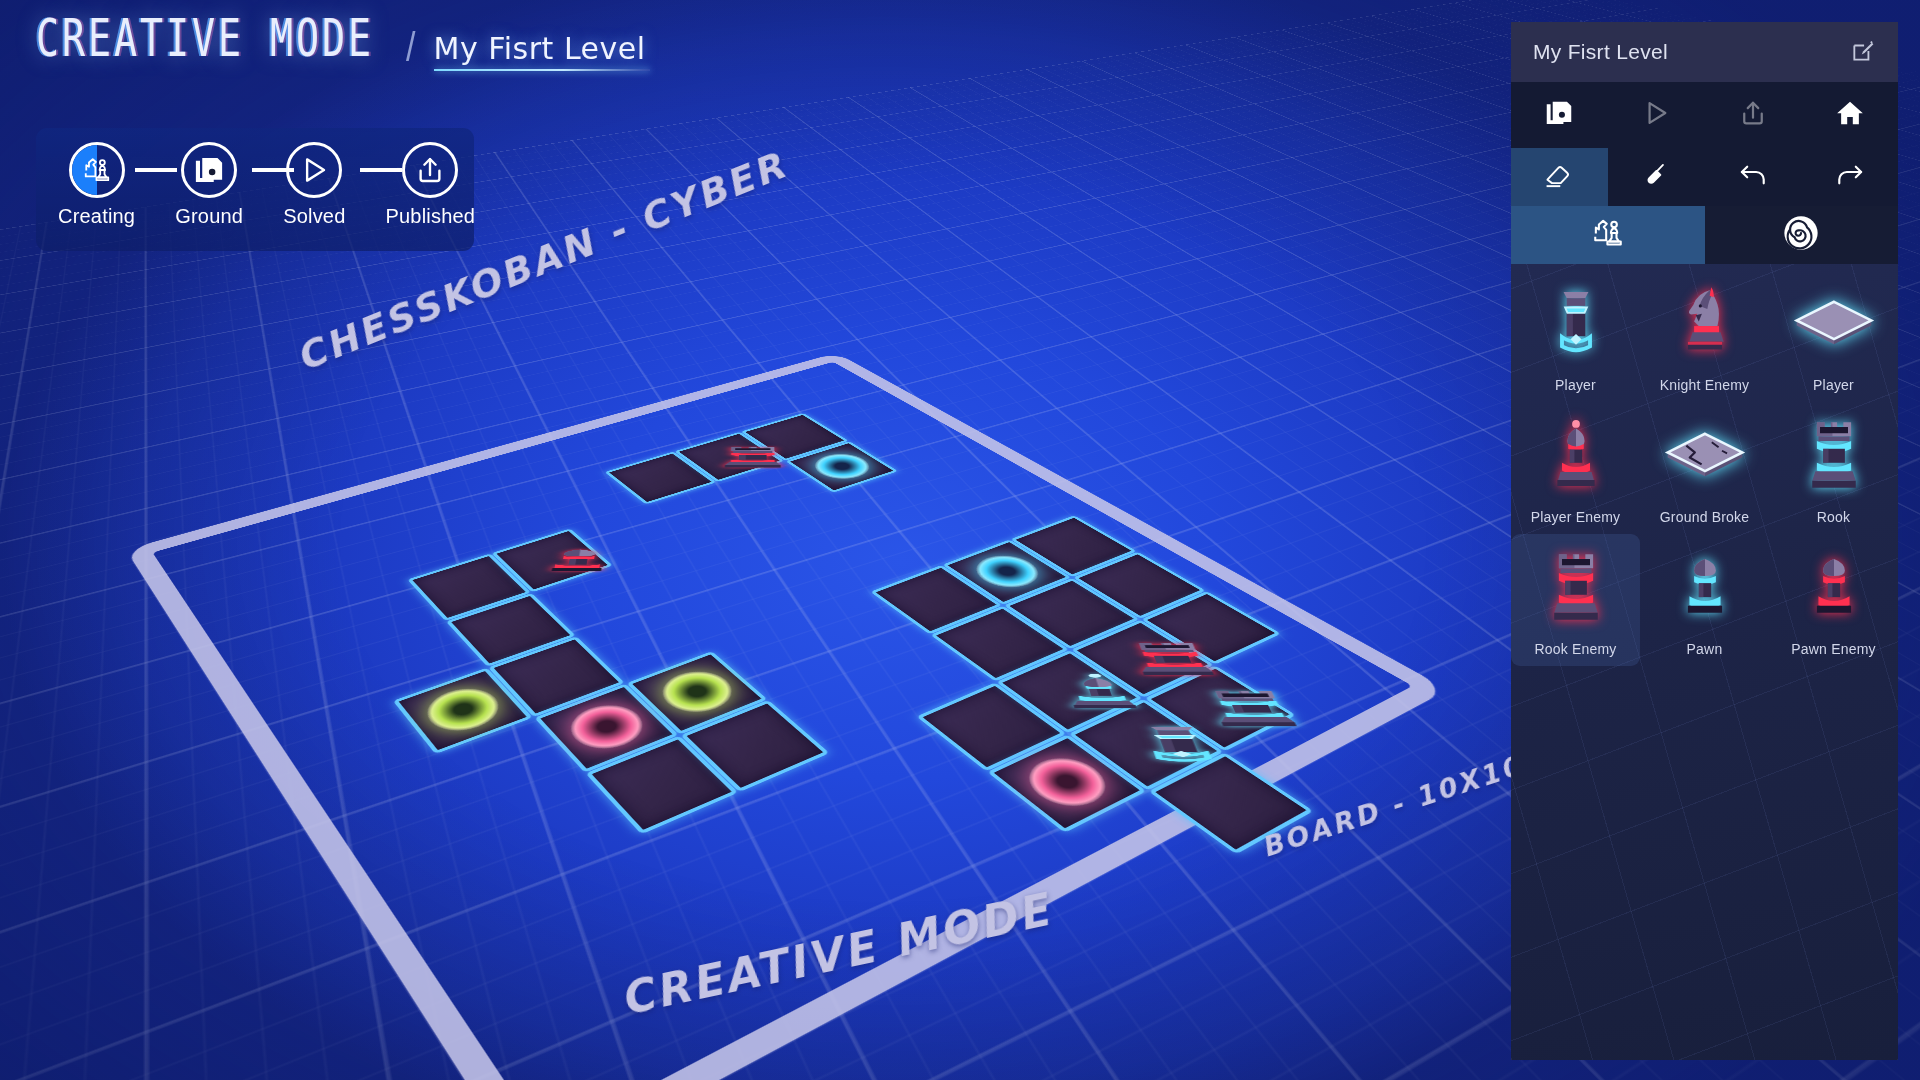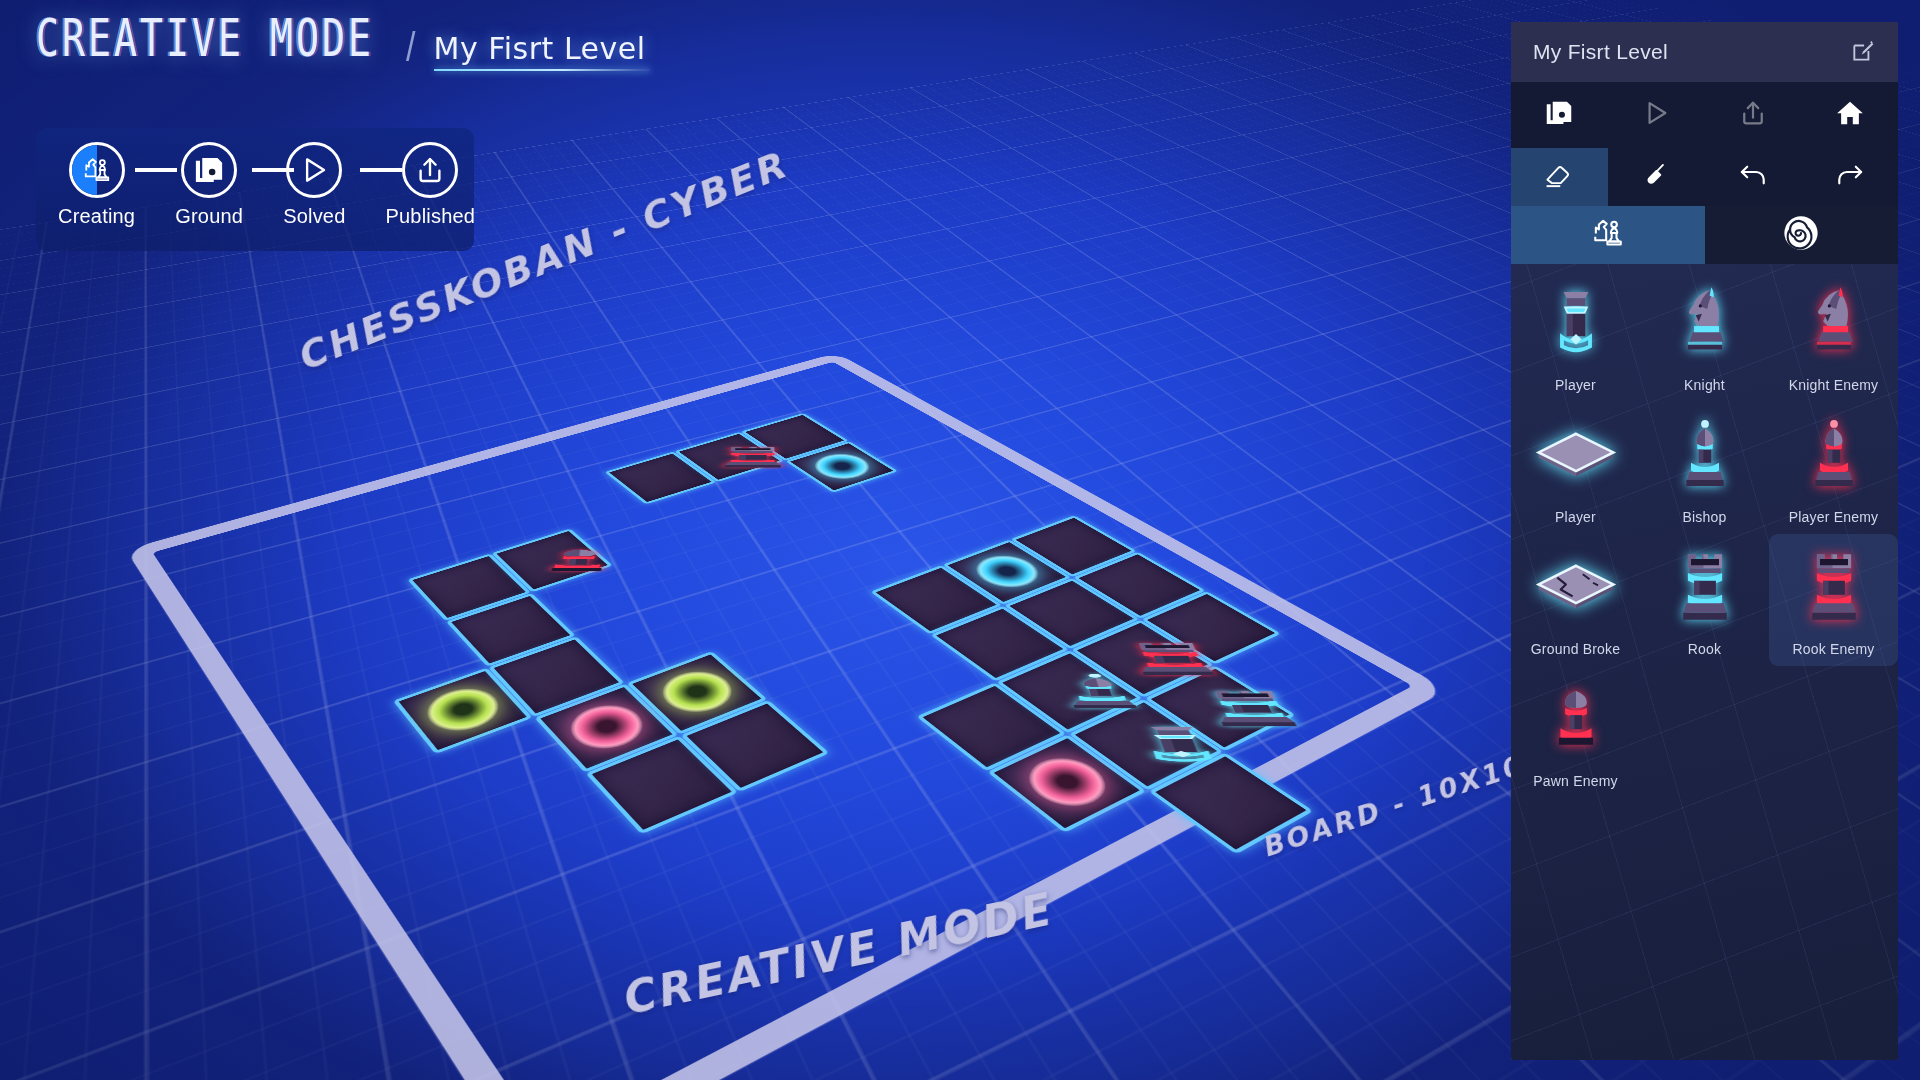--- a/index.html
+++ b/index.html
@@ -518,36 +518,20 @@
       <path d="M24 37 h8 v30 h-8 Z" fill="#5b4f78" opacity=".55"></path>
       <path d="M18 68 q18 12 36 0 l0 12 q-18 10 -36 0 Z" fill="none" stroke="#63e6ff" stroke-width="5"></path>
       <path d="M36 64 l7 7 l-7 7 l-7-7 Z" fill="#bff3ff"></path>
       <path d="M22 30 h28 l-3 7 h-22 Z" fill="none" stroke="#bff3ff" stroke-width="2.4"></path>
     </svg>
           </div>
       <div class="pal-label">Player</div>
         </div>
         <div class="pal-cell">
       <div class="pal-art">
-            <svg width="56" height="78" viewBox="0 0 72 100" style="filter:drop-shadow(0 0 6px #63e6ff)">
-      <path d="M42 8 q-16 4 -21 19 l-5 7 q-2 4 2 5 l8 -1 l-4 10 l6 6 h24 q4 -16 0 -28 q-3 -10 -10 -18 Z" fill="#8b7fa6"></path>
-      <path d="M42 8 q-10 9 -13 20 l10 4 q2 -12 7 -20 Z" fill="#5b4f78"></path>
-      <path d="M24 40 l8 -2 l-4 10 Z" fill="#342a4c"></path>
-      <circle cx="30" cy="28" r="2" fill="#1c1630"></circle>
-      <path d="M44 4 q4 6 3 13 l-5 -2 Z" fill="#63e6ff"></path>
-      <path d="M22 54 h32 v9 h-32 Z" fill="#63e6ff"></path>
-      <path d="M20 62 h36 l4 12 h-44 Z" fill="#5b4f78"></path>
-      <path d="M14 74 h44 v10 h-44 Z" fill="#342a4c"></path>
-      <path d="M14 74 h44 v4 h-44 Z" fill="#63e6ff" opacity=".8"></path>
-    </svg>
-          </div>
-      <div class="pal-label">Knight</div>
-        </div>
-        <div class="pal-cell">
-      <div class="pal-art">
             <svg width="56" height="78" viewBox="0 0 72 100" style="filter:drop-shadow(0 0 6px #ff3050)">
       <path d="M42 8 q-16 4 -21 19 l-5 7 q-2 4 2 5 l8 -1 l-4 10 l6 6 h24 q4 -16 0 -28 q-3 -10 -10 -18 Z" fill="#8b7fa6"></path>
       <path d="M42 8 q-10 9 -13 20 l10 4 q2 -12 7 -20 Z" fill="#5b4f78"></path>
       <path d="M24 40 l8 -2 l-4 10 Z" fill="#342a4c"></path>
       <circle cx="30" cy="28" r="2" fill="#1c1630"></circle>
       <path d="M44 4 q4 6 3 13 l-5 -2 Z" fill="#ff3050"></path>
       <path d="M22 54 h32 v9 h-32 Z" fill="#ff3050"></path>
       <path d="M20 62 h36 l4 12 h-44 Z" fill="#5b4f78"></path>
       <path d="M14 74 h44 v10 h-44 Z" fill="#342a4c"></path>
       <path d="M14 74 h44 v4 h-44 Z" fill="#ff3050" opacity=".8"></path>
@@ -559,36 +543,20 @@
       <div class="pal-art">
             <svg width="82" height="56" viewBox="0 0 96 66" style="filter:drop-shadow(0 0 8px #63e6ff)">
       <path d="M48 8 L92 30 L48 52 L4 30 Z" fill="#9a90b4"></path>
       <path d="M4 30 L48 52 L48 58 L4 36 Z" fill="#6d6389"></path>
       <path d="M92 30 L48 52 L48 58 L92 36 Z" fill="#5a5176"></path>
       <path d="M48 8 L92 30 L48 52 L4 30 Z" fill="none" stroke="#eaf7ff" stroke-width="3"></path>
 
     </svg>
           </div>
       <div class="pal-label">Player</div>
-        </div>
-        <div class="pal-cell">
-      <div class="pal-art">
-            <svg width="56" height="78" viewBox="0 0 72 100" style="filter:drop-shadow(0 0 6px #63e6ff)">
-      <circle cx="36" cy="10" r="5" fill="#bff3ff"></circle>
-      <path d="M36 16 q-11 6 -11 16 q0 8 11 8 q11 0 11 -8 q0 -10 -11 -16 Z" fill="#8b7fa6"></path>
-      <path d="M36 16 q-11 6 -11 16 q0 8 11 8 Z" fill="#5b4f78"></path>
-      <path d="M26 36 q10 6 20 0 l0 6 q-10 5 -20 0 Z" fill="#63e6ff"></path>
-      <path d="M28 43 h16 v17 h-16 Z" fill="#342a4c"></path>
-      <path d="M28 43 h6 v17 h-6 Z" fill="#5b4f78" opacity=".6"></path>
-      <path d="M18 60 q18 11 36 0 l0 10 q-18 10 -36 0 Z" fill="#63e6ff"></path>
-      <path d="M16 72 h40 l3 10 h-46 Z" fill="#5b4f78"></path>
-      <path d="M12 82 h48 v8 h-48 Z" fill="#342a4c"></path>
-    </svg>
-          </div>
-      <div class="pal-label">Bishop</div>
         </div>
         <div class="pal-cell">
       <div class="pal-art">
             <svg width="56" height="78" viewBox="0 0 72 100" style="filter:drop-shadow(0 0 6px #ff3050)">
       <circle cx="36" cy="10" r="5" fill="#ff8fa6"></circle>
       <path d="M36 16 q-11 6 -11 16 q0 8 11 8 q11 0 11 -8 q0 -10 -11 -16 Z" fill="#8b7fa6"></path>
       <path d="M36 16 q-11 6 -11 16 q0 8 11 8 Z" fill="#5b4f78"></path>
       <path d="M26 36 q10 6 20 0 l0 6 q-10 5 -20 0 Z" fill="#ff3050"></path>
       <path d="M28 43 h16 v17 h-16 Z" fill="#342a4c"></path>
       <path d="M28 43 h6 v17 h-6 Z" fill="#5b4f78" opacity=".6"></path>
@@ -641,20 +609,34 @@
       <path d="M22 42 h7 v18 h-7 Z" fill="#5b4f78" opacity=".5"></path>
       <path d="M14 60 q22 11 44 0 l0 10 q-22 11 -44 0 Z" fill="#ff3050"></path>
       <path d="M12 71 h48 l4 12 h-56 Z" fill="#5b4f78"></path>
       <path d="M8 83 h56 v9 h-56 Z" fill="#342a4c"></path>
     </svg>
           </div>
       <div class="pal-label">Rook Enemy</div>
         </div>
         <div class="pal-cell">
       <div class="pal-art">
+            <svg width="56" height="78" viewBox="0 0 72 100" style="filter:drop-shadow(0 0 6px #63e6ff)">
+      <path d="M36 14 q-14 5 -14 15 q0 7 14 7 q14 0 14 -7 q0 -10 -14 -15 Z" fill="#8b7fa6"></path>
+      <path d="M36 14 q-14 5 -14 15 q0 7 14 7 Z" fill="#5b4f78"></path>
+      <path d="M22 36 q14 7 28 0 l0 8 q-14 7 -28 0 Z" fill="#63e6ff"></path>
+      <path d="M28 45 h16 v18 h-16 Z" fill="#342a4c"></path>
+      <path d="M28 45 h6 v18 h-6 Z" fill="#5b4f78" opacity=".6"></path>
+      <path d="M16 62 q20 12 40 0 l0 11 q-20 12 -40 0 Z" fill="#63e6ff"></path>
+      <path d="M14 74 h44 v9 h-44 Z" fill="#1c1630"></path>
+    </svg>
+          </div>
+      <div class="pal-label">Pawn</div>
+        </div>
+        <div class="pal-cell">
+      <div class="pal-art">
             <svg width="56" height="78" viewBox="0 0 72 100" style="filter:drop-shadow(0 0 6px #ff3050)">
       <path d="M36 14 q-14 5 -14 15 q0 7 14 7 q14 0 14 -7 q0 -10 -14 -15 Z" fill="#8b7fa6"></path>
       <path d="M36 14 q-14 5 -14 15 q0 7 14 7 Z" fill="#5b4f78"></path>
       <path d="M22 36 q14 7 28 0 l0 8 q-14 7 -28 0 Z" fill="#ff3050"></path>
       <path d="M28 45 h16 v18 h-16 Z" fill="#342a4c"></path>
       <path d="M28 45 h6 v18 h-6 Z" fill="#5b4f78" opacity=".6"></path>
       <path d="M16 62 q20 12 40 0 l0 11 q-20 12 -40 0 Z" fill="#ff3050"></path>
       <path d="M14 74 h44 v9 h-44 Z" fill="#1c1630"></path>
     </svg>
           </div>

